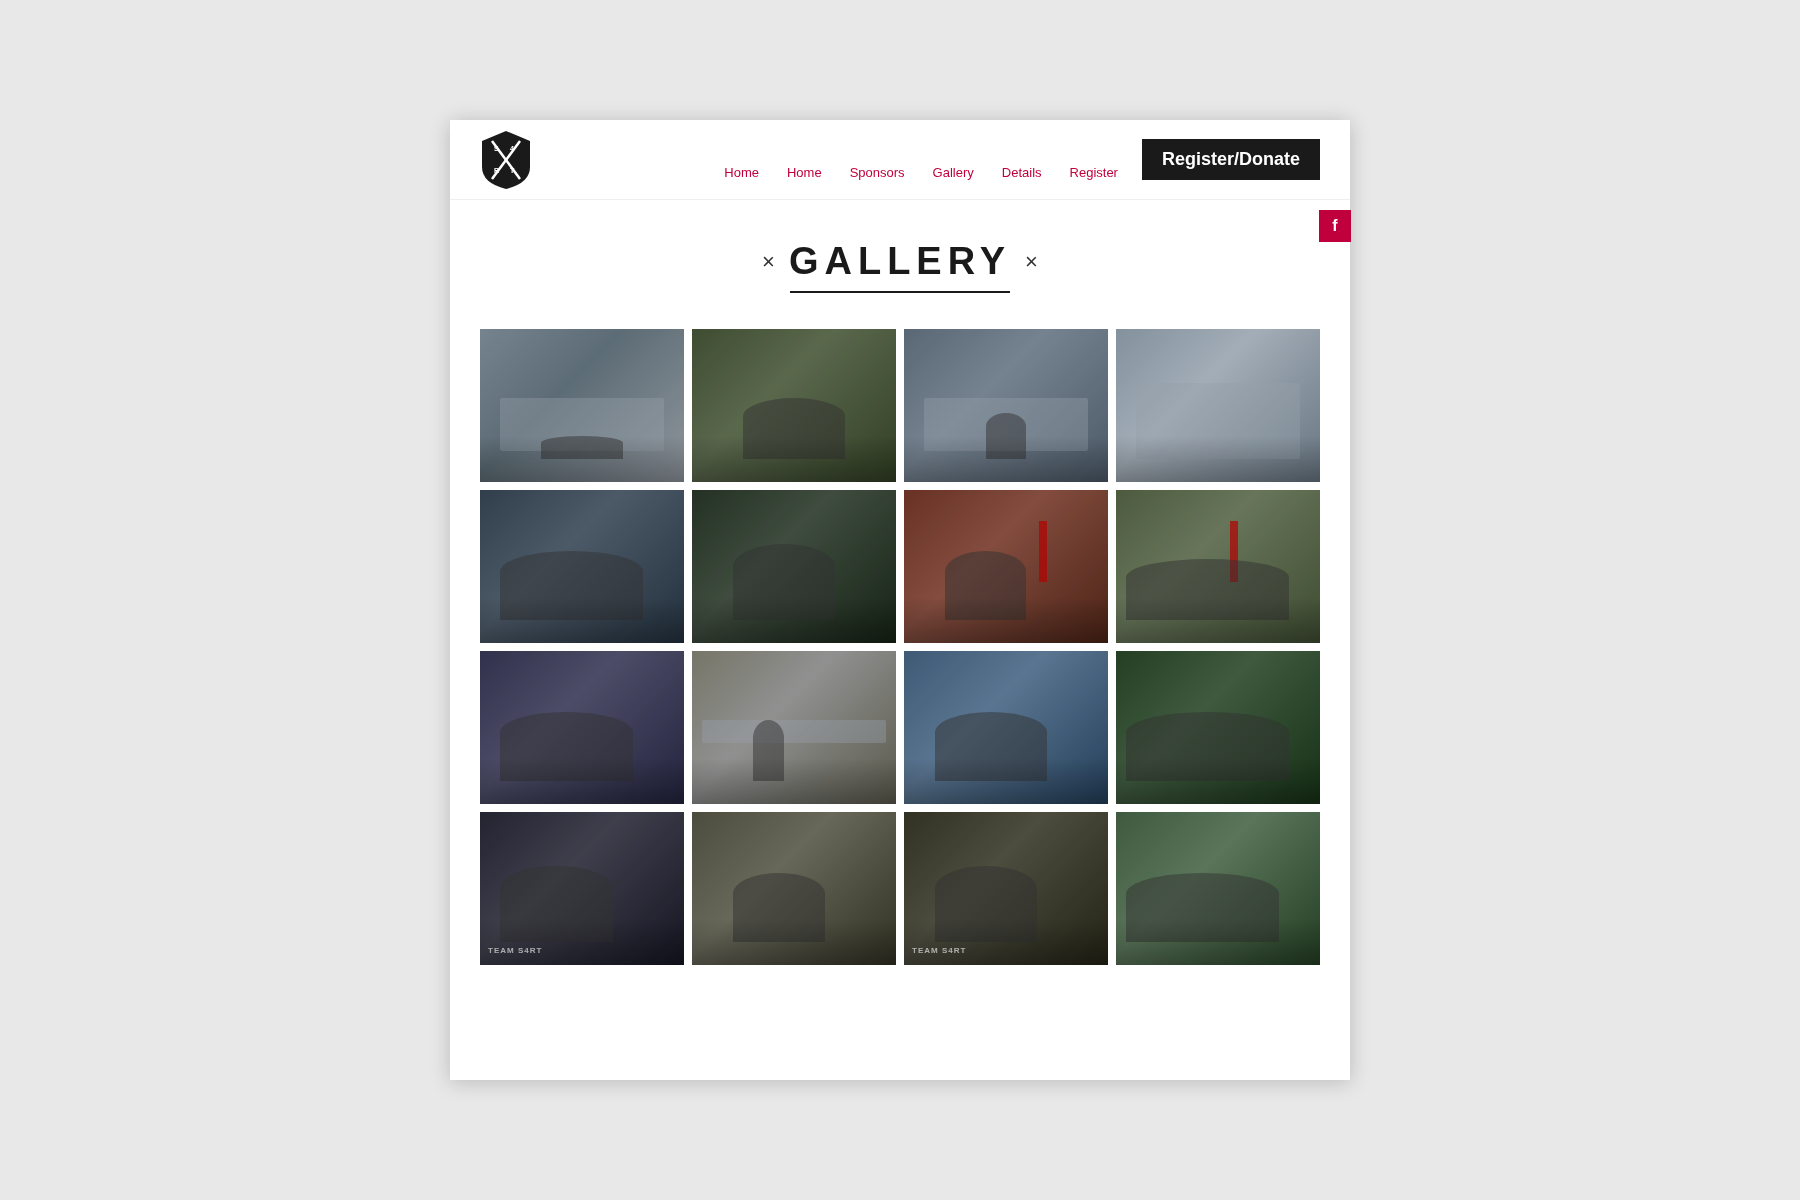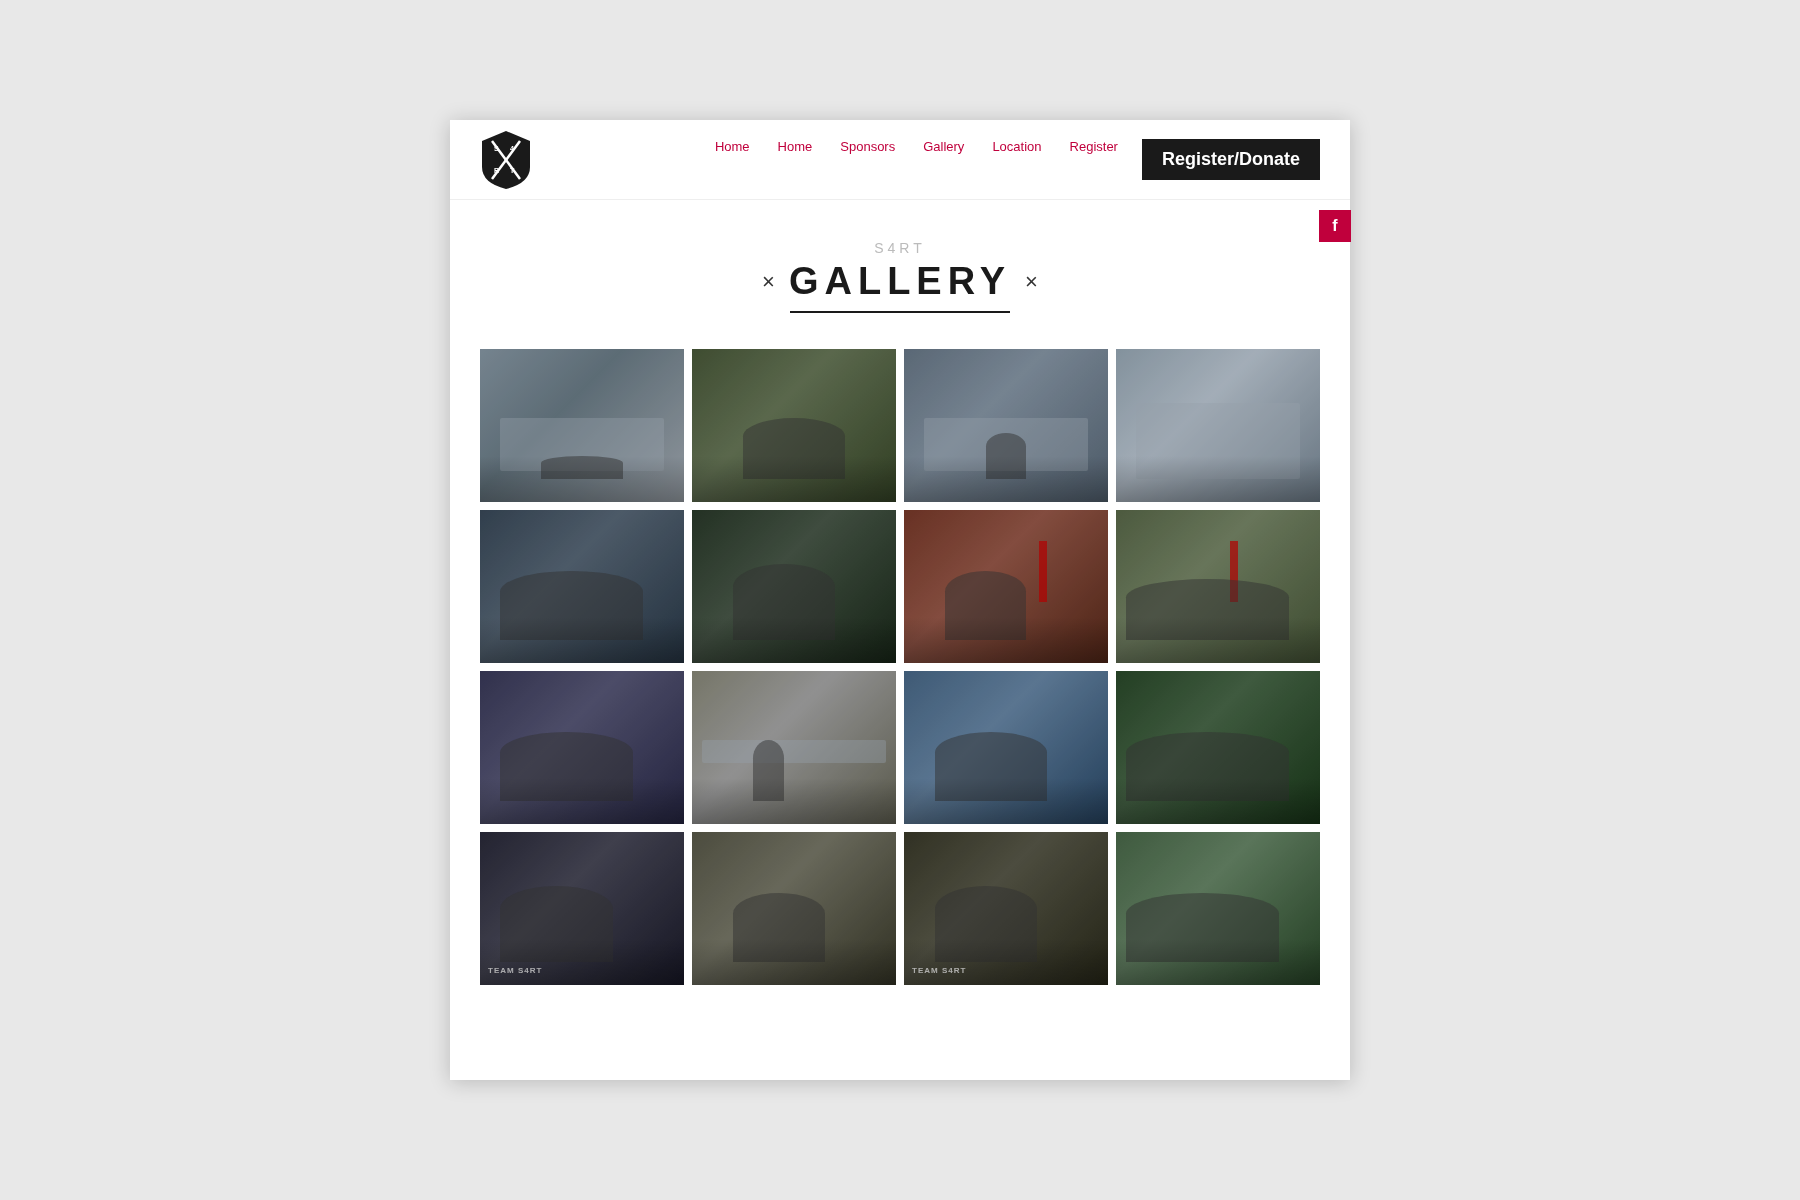--- a/index.html
+++ b/index.html
@@ -31,21 +31,21 @@
     .logo-wrap {
       display: flex;
       align-items: center;
     }
     .logo-shield {
       width: 52px;
       height: 62px;
     }
     .nav {
       display: flex;
-      align-items: flex-start;
+      align-items: flex-end;
       gap: 0;
     }
     .nav-link {
       color: #c0003c;
       font-size: 13px;
       text-decoration: none;
       padding: 0 14px;
       cursor: pointer;
     }
     .nav-btn {
@@ -223,30 +223,29 @@
         <text x="14" y="44" fill="white" font-size="7" font-family="Arial" font-weight="bold">R</text>
         <text x="30" y="44" fill="white" font-size="7" font-family="Arial" font-weight="bold">T</text>
       </svg>
     </div>
 
     <nav class="nav">
       <a class="nav-link">Home</a>
       <a class="nav-link">Home</a>
       <a class="nav-link">Sponsors</a>
       <a class="nav-link">Gallery</a>
-      <a class="nav-link">Location</a>
+      <a class="nav-link">Details</a>
       <a class="nav-link">Register</a>
       <button class="nav-btn">Register/Donate</button>
     </nav>
   </div>
 
   <div class="fb-icon">f</div>
 
   <div class="gallery-section">
-    <div class="gallery-subtitle">S4RT</div>
     <div class="gallery-title-row">
       <span class="gallery-x">×</span>
       <span class="gallery-title">GALLERY</span>
       <span class="gallery-x">×</span>
     </div>
     <div class="gallery-title-underline"></div>
 
     <div class="photo-grid">
 
       <div class="photo-cell">

